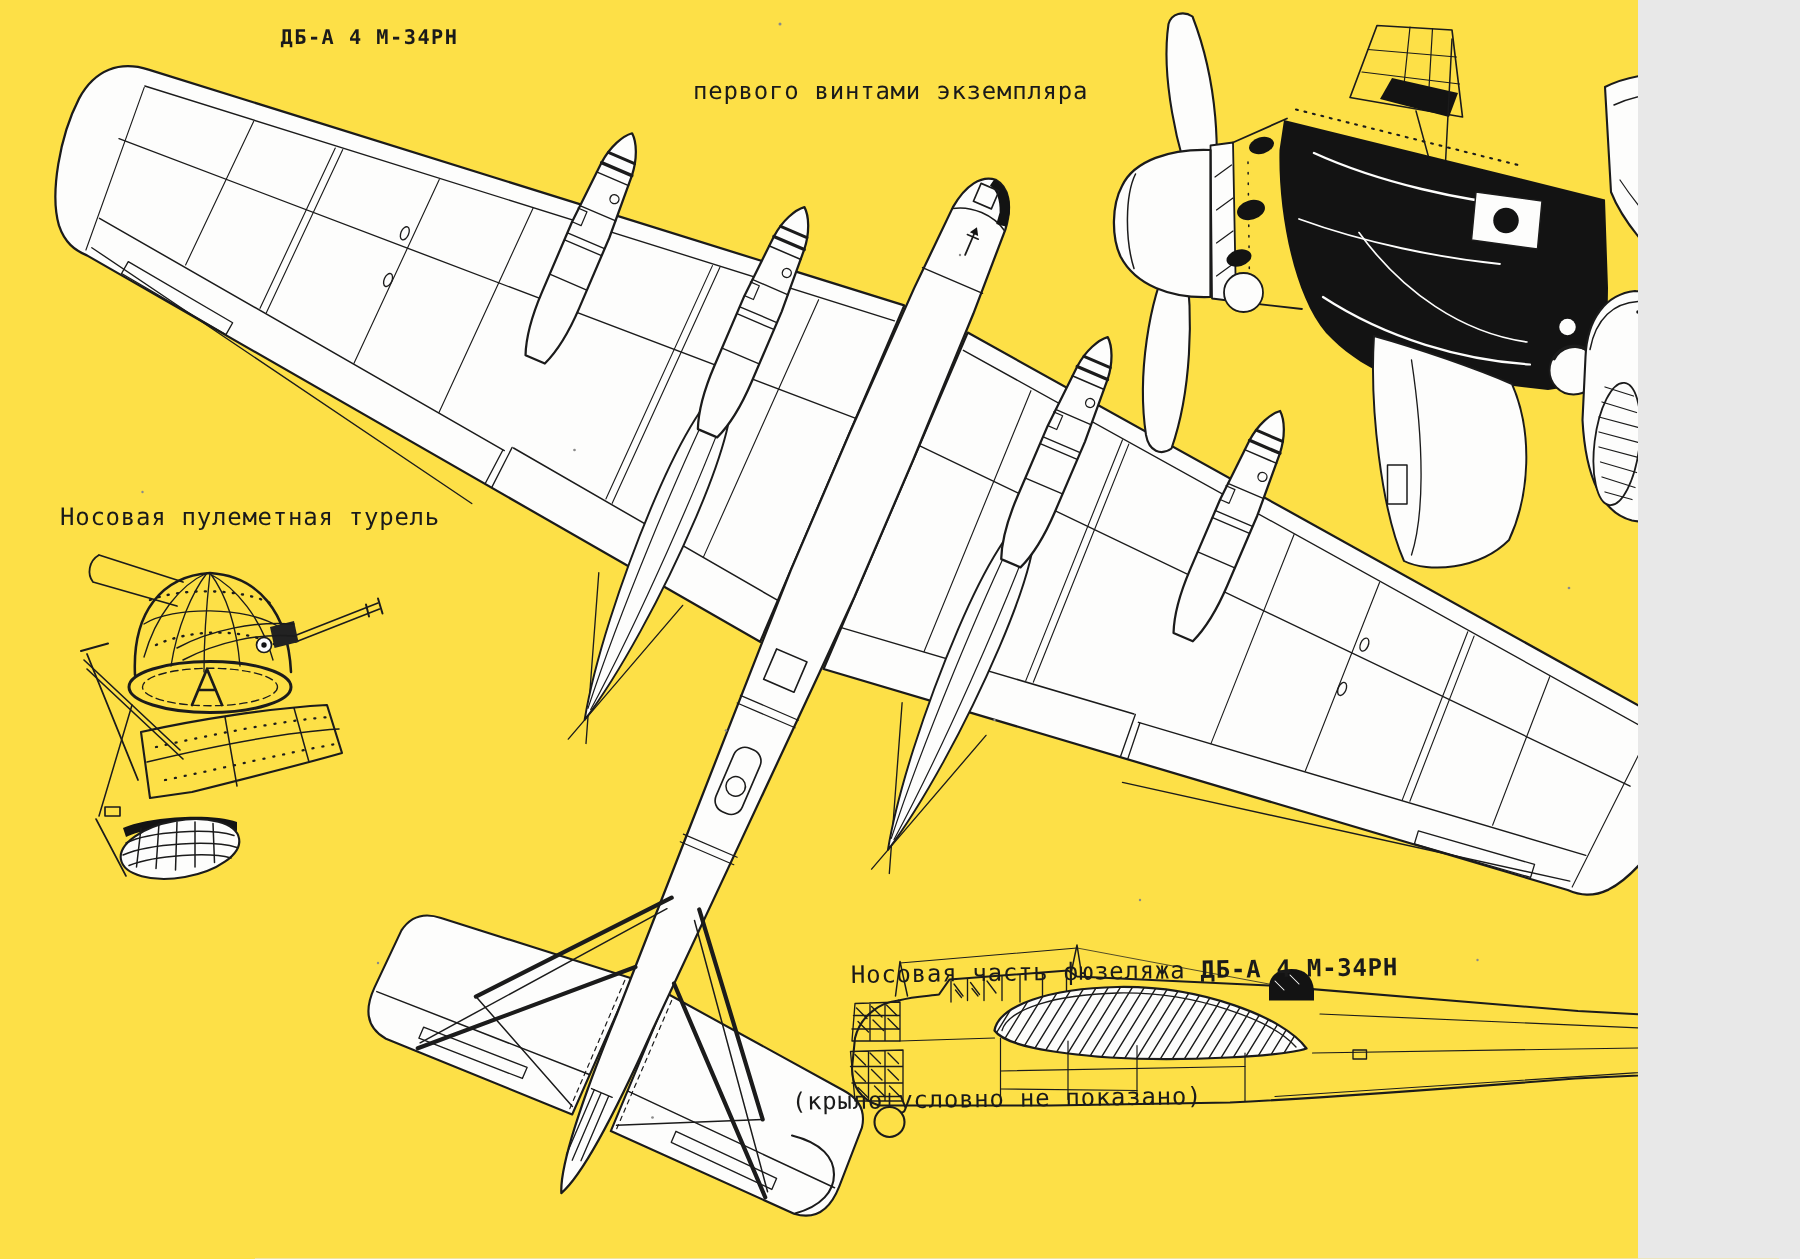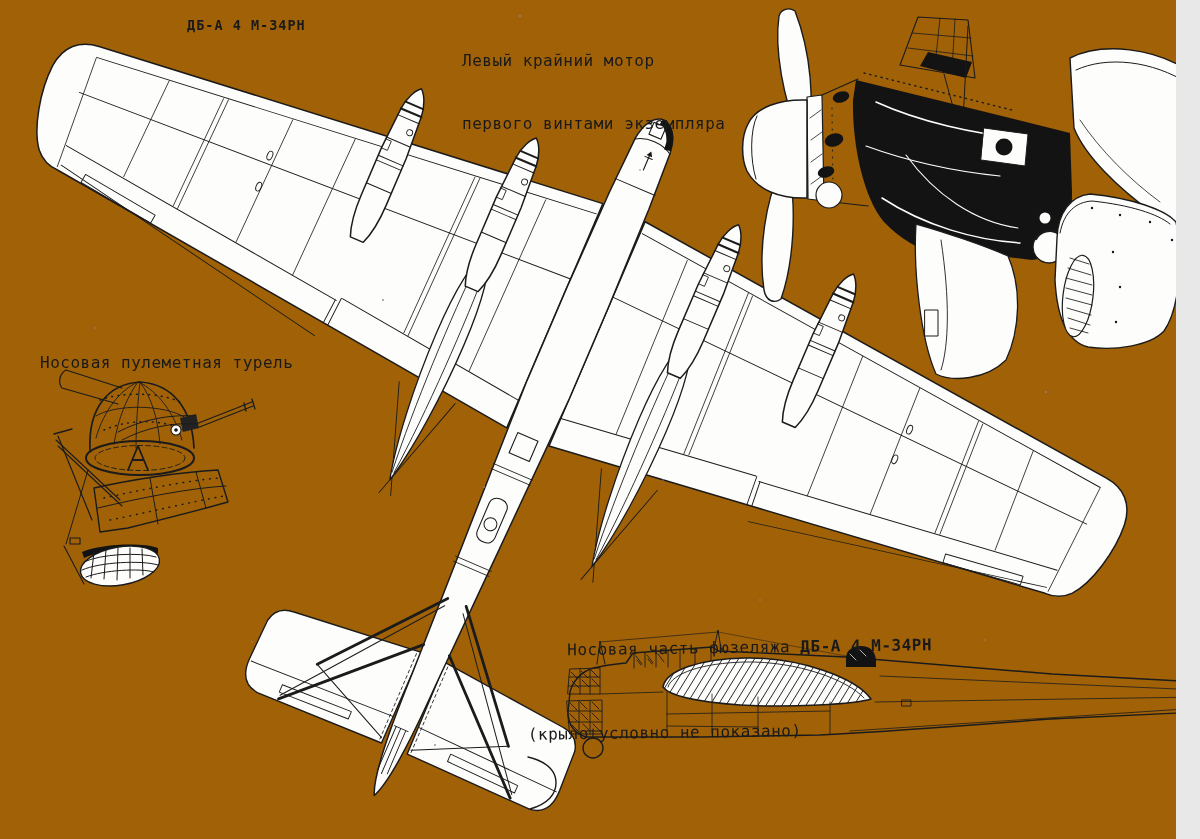--- a/index.html
+++ b/index.html
@@ -1,16 +1,16 @@
 <!DOCTYPE html>
 <html><head>
 <meta charset="utf-8">
 <style>
   html,body{margin:0;padding:0;background:#e8e8e8}
-  .stage{position:relative;width:1176px;height:839px;background:#a16207;overflow:hidden;font-family:"DejaVu Sans Mono",monospace}
+  .stage{position:relative;width:1092px;height:839px;background:#fde047;overflow:hidden;font-family:"DejaVu Sans Mono",monospace}
   svg{position:absolute;left:0;top:0}
   svg *{vector-effect:none}
   .lin{fill:none;stroke:#1b1b1b;stroke-linecap:round;stroke-linejoin:round}
   .label{position:absolute;color:#1a1a1a;font:16px/21px "DejaVu Sans Mono",monospace;letter-spacing:.5px;white-space:pre}
   .title{font-weight:bold;font-size:13.5px;letter-spacing:1px}
   .b{font-weight:bold}
   .nosecap{transform:rotate(-0.8deg)}
 </style>
 </head>
 <body>
@@ -288,25 +288,24 @@
         <circle cx="760" cy="600" r=".8"></circle>
   <circle cx="1185" cy="520" r=".8"></circle>
         <circle cx="435" cy="745" r=".9"></circle>
         <circle cx="985" cy="640" r=".8"></circle>
 </g>
 </svg>
 
 <div class="label title" style="left:187px;top:15px">ДБ-А 4 М-34РН</div>
 
 <div class="label" style="left:462px;top:8px">
-  <div>Левый крайний мотор</div>
   <div>первого винтами экземпляра</div>
 </div>
 
-<div class="label" style="left:40px;top:352px">Носовая пулеметная турель</div>
+<div class="label" style="left:40px;top:334px">Носовая пулеметная турель</div>
 
 <div class="label nosecap" style="left:527px;top:574px">
   <div>
     <span>Носовая часть фюзеляжа </span><span class="b">ДБ-А 4 М-34РН</span>
   </div>
   <div>(крыло условно не показано)</div>
 </div>
 
 </div>
 

